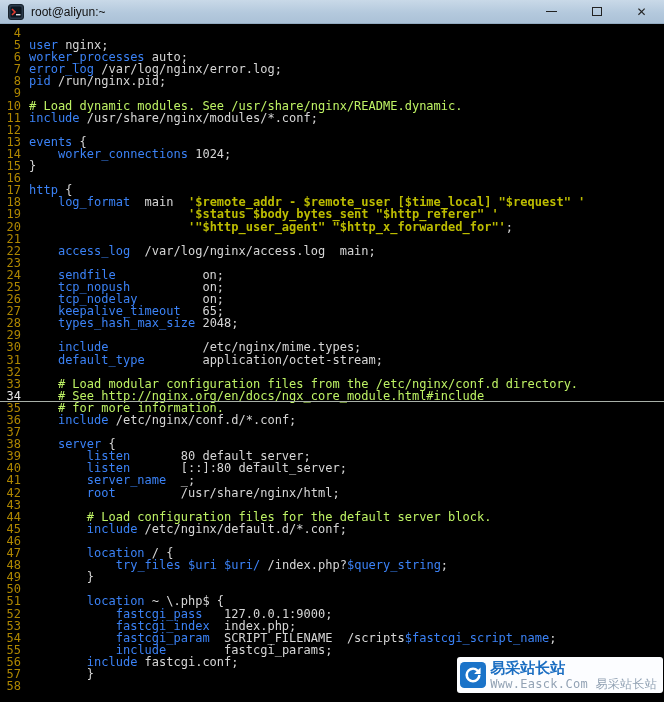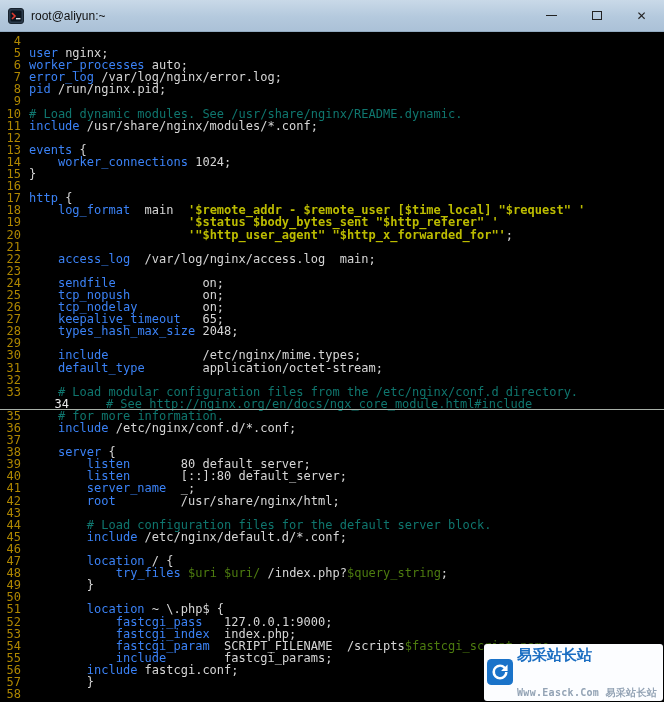--- a/index.html
+++ b/index.html
@@ -3,21 +3,21 @@
 <meta charset="utf-8">
 <style>
   html,body{margin:0;padding:0;background:#2a2a2a;}
   .window{
     width:664px;height:702px;position:relative;overflow:hidden;
     font-family:"Liberation Sans",sans-serif;
     box-sizing:border-box;background:#000;
   }
   
   .titlebar{
-    height:32px;display:flex;align-items:center;
+    height:24px;display:flex;align-items:center;
     background:linear-gradient(180deg,#c9d9e8 0%,#b4c9dd 55%,#abc1d7 100%);
     border-bottom:1px solid #93abc2;
     box-sizing:border-box;
   }
   .app-icon{width:16px;height:16px;margin:0 7px 0 8px;display:inline-block;flex:0 0 auto;}
   .title{font-size:12px;color:#111;flex:0 1 auto;white-space:nowrap;}
   .controls{margin-left:auto;display:flex;height:100%;}
   .tb-btn{width:45px;height:100%;display:flex;align-items:center;justify-content:center;cursor:default;}
   .glyph-min{width:11px;height:1px;background:#222;display:inline-block;}
   .glyph-max{width:10px;height:9px;border:1px solid #222;display:inline-block;box-sizing:border-box;}
@@ -27,40 +27,40 @@
     position:relative;height:670px;background:#000;overflow:hidden;
     font-family:"DejaVu Sans Mono",monospace;font-size:12px;line-height:12.1px;
     padding-top:3px;box-sizing:border-box;
   }
   .lines{white-space:pre;}
   .row{height:12.1px;white-space:pre;}
   .num{display:inline-block;width:21px;text-align:right;margin-right:8px;color:#af8700;}
   .code{white-space:pre;}
   .seg-t{color:#d6d6d6;}
   .seg-k{color:#3b82f6;}
-  .seg-c{color:#0f766e;text-align:center;}
+  .seg-c{color:#bef264;text-align:center;}
   .seg-s{color:#bcbc00;font-weight:bold;}
-  .seg-v{color:#4d7c0f;}
-  .cursorline{position:relative;padding-left:48px;}
+  .seg-v{color:#3b82f6;}
+  .cursorline{position:relative;}
   .cursorline::after{content:"";position:absolute;left:0;right:0;bottom:0;height:1px;background:#a8b0a8;}
   .cursorline .num{color:#e8e8e8;text-decoration:underline;}
   .cursorline .seg-c{text-decoration:underline;}
   .badge{
     position:absolute;right:1px;bottom:1px;z-index:6;
     background:#fcfdff;border-radius:3px;
     display:flex;align-items:center;gap:4px;
     padding:2px 6px 2px 3px;box-shadow:0 0 4px rgba(0,0,0,.45);
   }
   .badge-icon{width:26px;height:26px;display:inline-block;flex:0 0 auto;}
-  .badge-text{display:flex;flex-direction:column;justify-content:center;gap:24px;}
+  .badge-text{display:flex;flex-direction:column;justify-content:center;}
   .badge-title{
     font-size:15px;font-weight:bold;color:#1b6ec2;line-height:1.15;
     font-family:"Liberation Sans",sans-serif;white-space:nowrap;
   }
-  .badge-subtitle{font-size:10px;color:#93a3b5;letter-spacing:.3px;white-space:nowrap;line-height:1.2;font-weight:bold;}
+  .badge-subtitle{font-size:12px;color:#93a3b5;letter-spacing:.3px;white-space:nowrap;line-height:1.2;}
 </style>
 </head>
 <body>
 
 <div class="window">
 
   <div class="titlebar">
     <span class="app-icon">
       <svg width="16" height="16" viewBox="0 0 16 16" aria-hidden="true">
         <rect x="0.5" y="0.5" width="15" height="15" rx="2.5" fill="#2b3a4a" stroke="#17222d"></rect>

